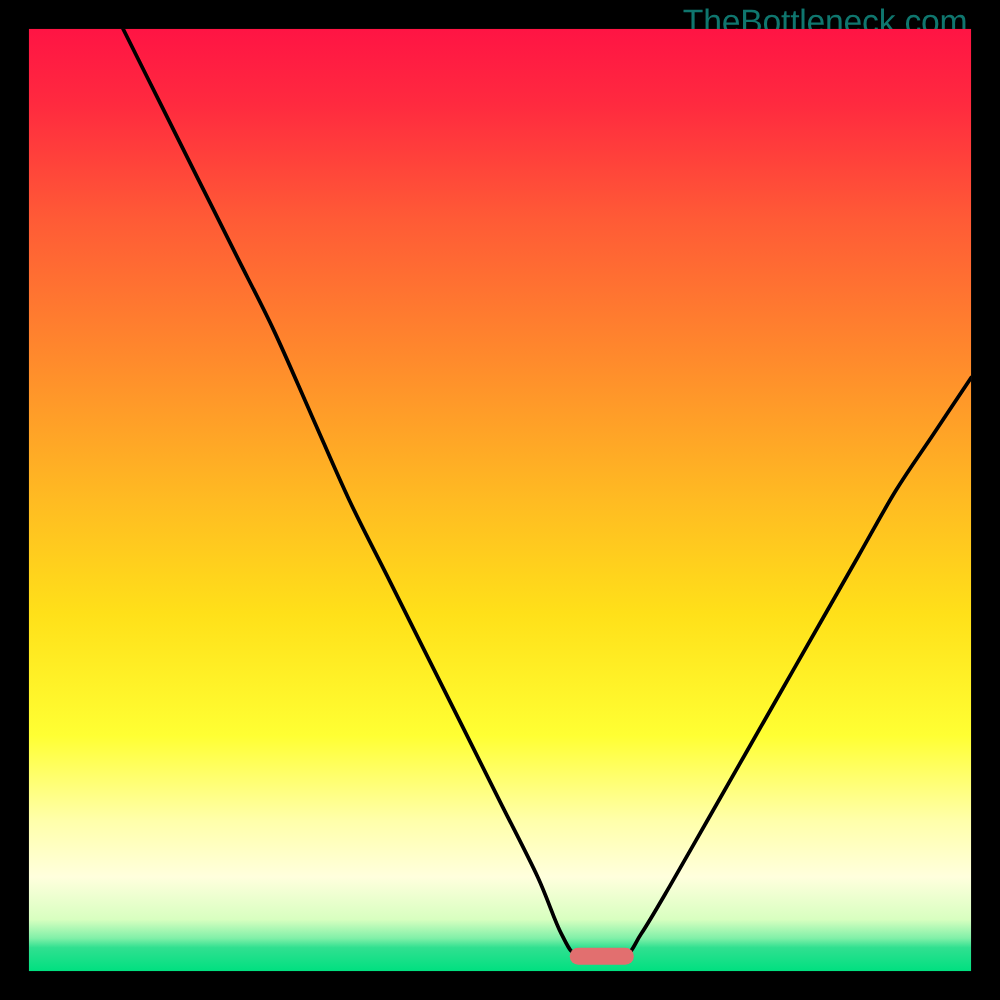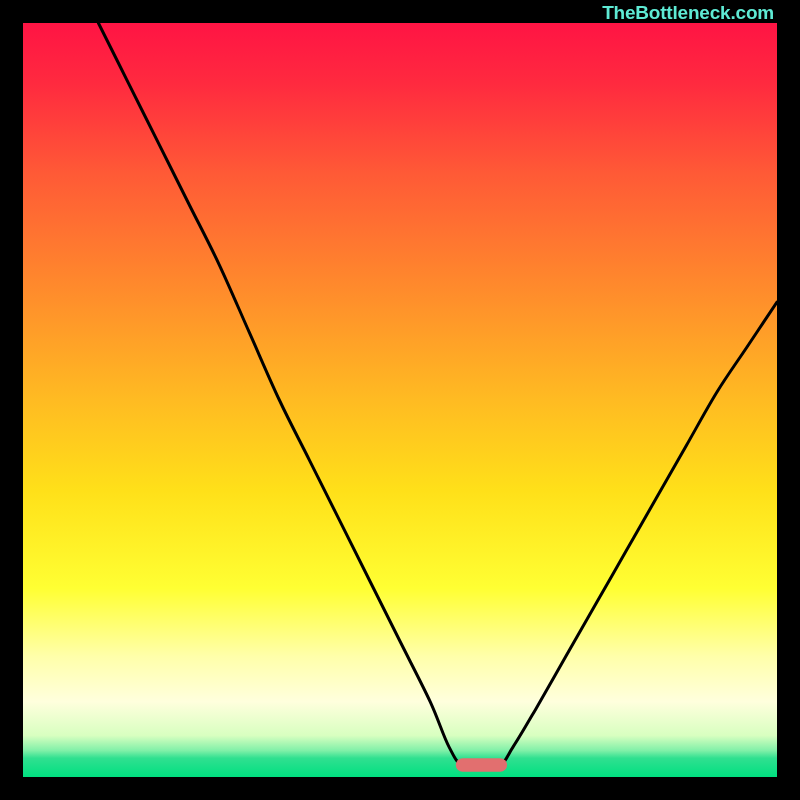--- a/index.html
+++ b/index.html
@@ -23,23 +23,23 @@
     left: 23px;
     top: 23px;
     width: 754px;
     height: 754px;
   }
   .watermark {
     position: absolute;
     top: 2px;
     right: 26px;
     font-family: Arial, Helvetica, sans-serif;
-    font-size: 19px;
-    font-weight: 700;
-    color: #5eead4;
+    font-size: 27px;
+    font-weight: 400;
+    color: #0f766e;
     letter-spacing: -0.2px;
   }
   svg {
     display: block;
   }
 </style>
 </head>
 <body>
 
 <div class="frame">

